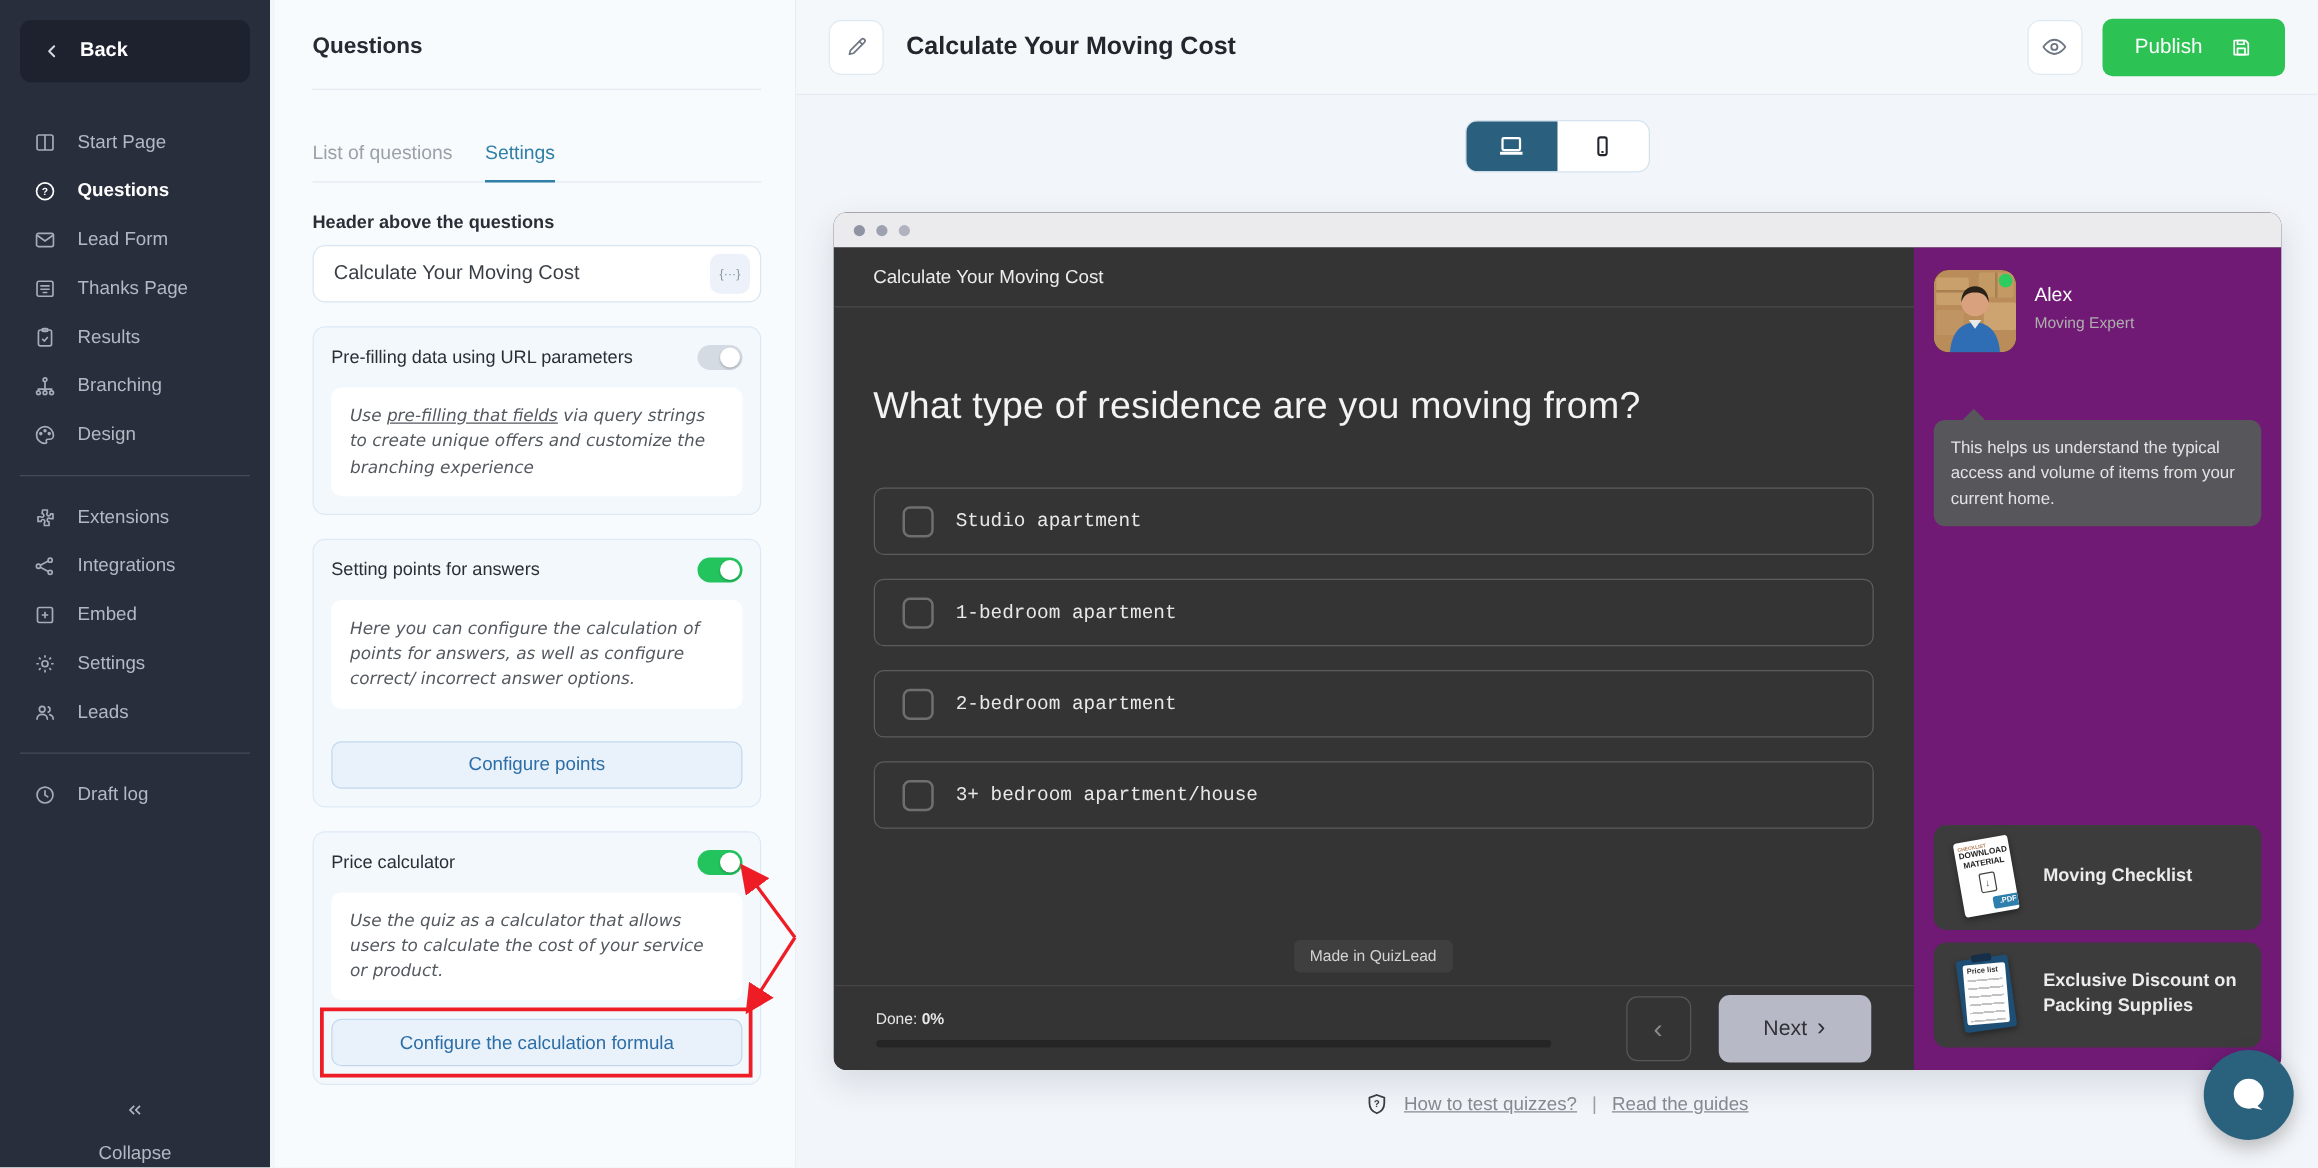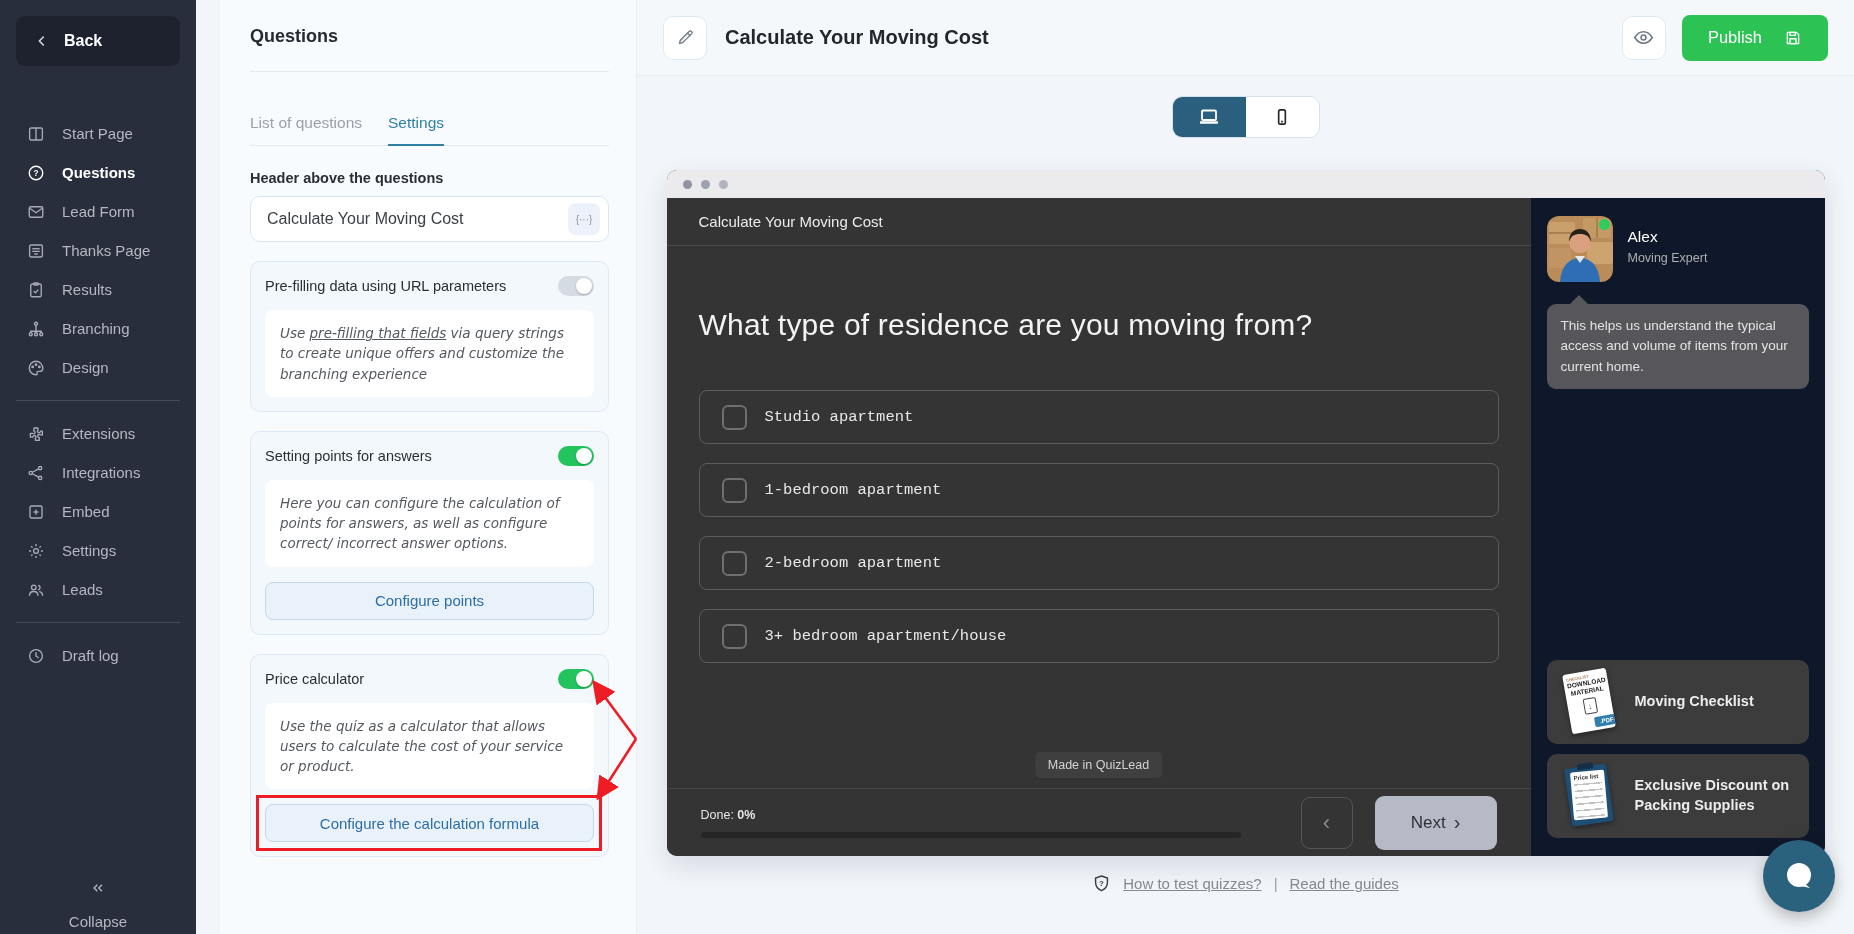--- a/index.html
+++ b/index.html
@@ -1,22 +1,22 @@
 <!DOCTYPE html>
 <html><head>
 <meta charset="utf-8">
 <style>
   * { margin:0; padding:0; box-sizing:border-box; }
   html,body { width:1854px; height:934px; overflow:hidden; background:#f2f5f9;
               font-family:"Liberation Sans", sans-serif; }
   .app { position:relative; width:1854px; height:934px; overflow:hidden; }
 
   
-  .sidebar { position:absolute; left:0; top:0; width:196px; height:934px;
-             background:#282e3c; display:flex; flex-direction:column; z-index:3;gap:20px; }
+  .sidebar { position:absolute; left:0; top:0; width:216px; height:934px;
+             background:#282e3c; display:flex; flex-direction:column; z-index:3; }
   .back-card { margin:16px 16px 0 16px; height:50px; background:#1d222e; border-radius:9px;
                display:flex; align-items:center; gap:14px; padding:0 18px; cursor:pointer; }
   .back-card .chev { color:#d6d9e0; display:flex; }
   .back-card .back-label { color:#ffffff; font-size:16px; font-weight:700; }
   .nav { margin-top:28px; display:flex; flex-direction:column; }
   .nav-item { height:39px; display:flex; align-items:center; gap:16px; padding:0 26px;
               color:#b4b8c2; font-size:15px; cursor:pointer; }
   .nav-item .ico { width:20px; height:20px; display:flex; align-items:center; justify-content:center; color:#a7acb8; }
   .nav-item.active { color:#ffffff; font-weight:700; }
   .nav-item.active .ico { color:#ffffff; }
@@ -103,21 +103,21 @@
   .done-line b { font-weight:700; }
   .track { margin-top:10px; height:6px; background:#252525; border-radius:3px; }
   .prev-btn { margin-left:auto; width:52px; height:52px; border:1px solid #565656; border-radius:9px;
               background:transparent; color:#8a8a8a; font-size:22px; cursor:pointer; }
   .next-btn { margin-left:22px; width:122px; height:54px; background:#b7b9c6; border:none; border-radius:9px;
               color:#303238; font-size:17px; display:flex; align-items:center; justify-content:center;
               gap:8px; cursor:pointer; font-family:"Liberation Sans",sans-serif; }
   .next-btn .g { font-size:20px; }
 
   
-  .quiz-side { width:294px; background:#0f172a; display:flex; flex-direction:column; padding:18px 16px 8px; }
+  .quiz-side { width:294px; background:#701a75; display:flex; flex-direction:column; padding:18px 16px 8px;gap:32px; }
   .expert-row { display:flex; gap:15px; }
   .avatar { width:66px; height:66px; border-radius:12px; overflow:hidden; position:relative; flex:none; }
   .online-dot { position:absolute; top:3px; right:3px; width:11px; height:11px; border-radius:50%;
                 background:#2ecc5e; z-index:2; }
   .expert-name { margin-top:12px; color:#ffffff; font-size:15.5px; }
   .expert-role { margin-top:5px; color:#aeaeae; font-size:12.5px; }
   .tooltip { margin-top:22px; background:#56565b; border-radius:9px; padding:12px 14px; position:relative;
              color:#e3e3e3; font-size:13.5px; line-height:1.5; }
   .tooltip:before { content:""; position:absolute; top:-9px; left:22px; border-left:10px solid transparent;
                     border-right:10px solid transparent; border-bottom:10px solid #56565b; }
@@ -339,21 +339,21 @@
     </div>
 
     <div class="card">
       <div class="card-head">
         <span class="card-title">Setting points for answers</span>
         <span class="toggle on">
             <span class="knob"></span>
           </span>
       </div>
       <div class="card-desc">Here you can configure the calculation of points for answers, as well as configure correct/ incorrect answer options.</div>
-      <div class="annotated" style="margin-top:15px;">
+      <div class="annotated" style="margin-top:26px;">
         <button class="card-btn">Configure points</button>
       </div>
     </div>
 
     <div class="card">
       <div class="card-head">
         <span class="card-title">Price calculator</span>
         <span class="toggle on">
             <span class="knob"></span>
           </span>

